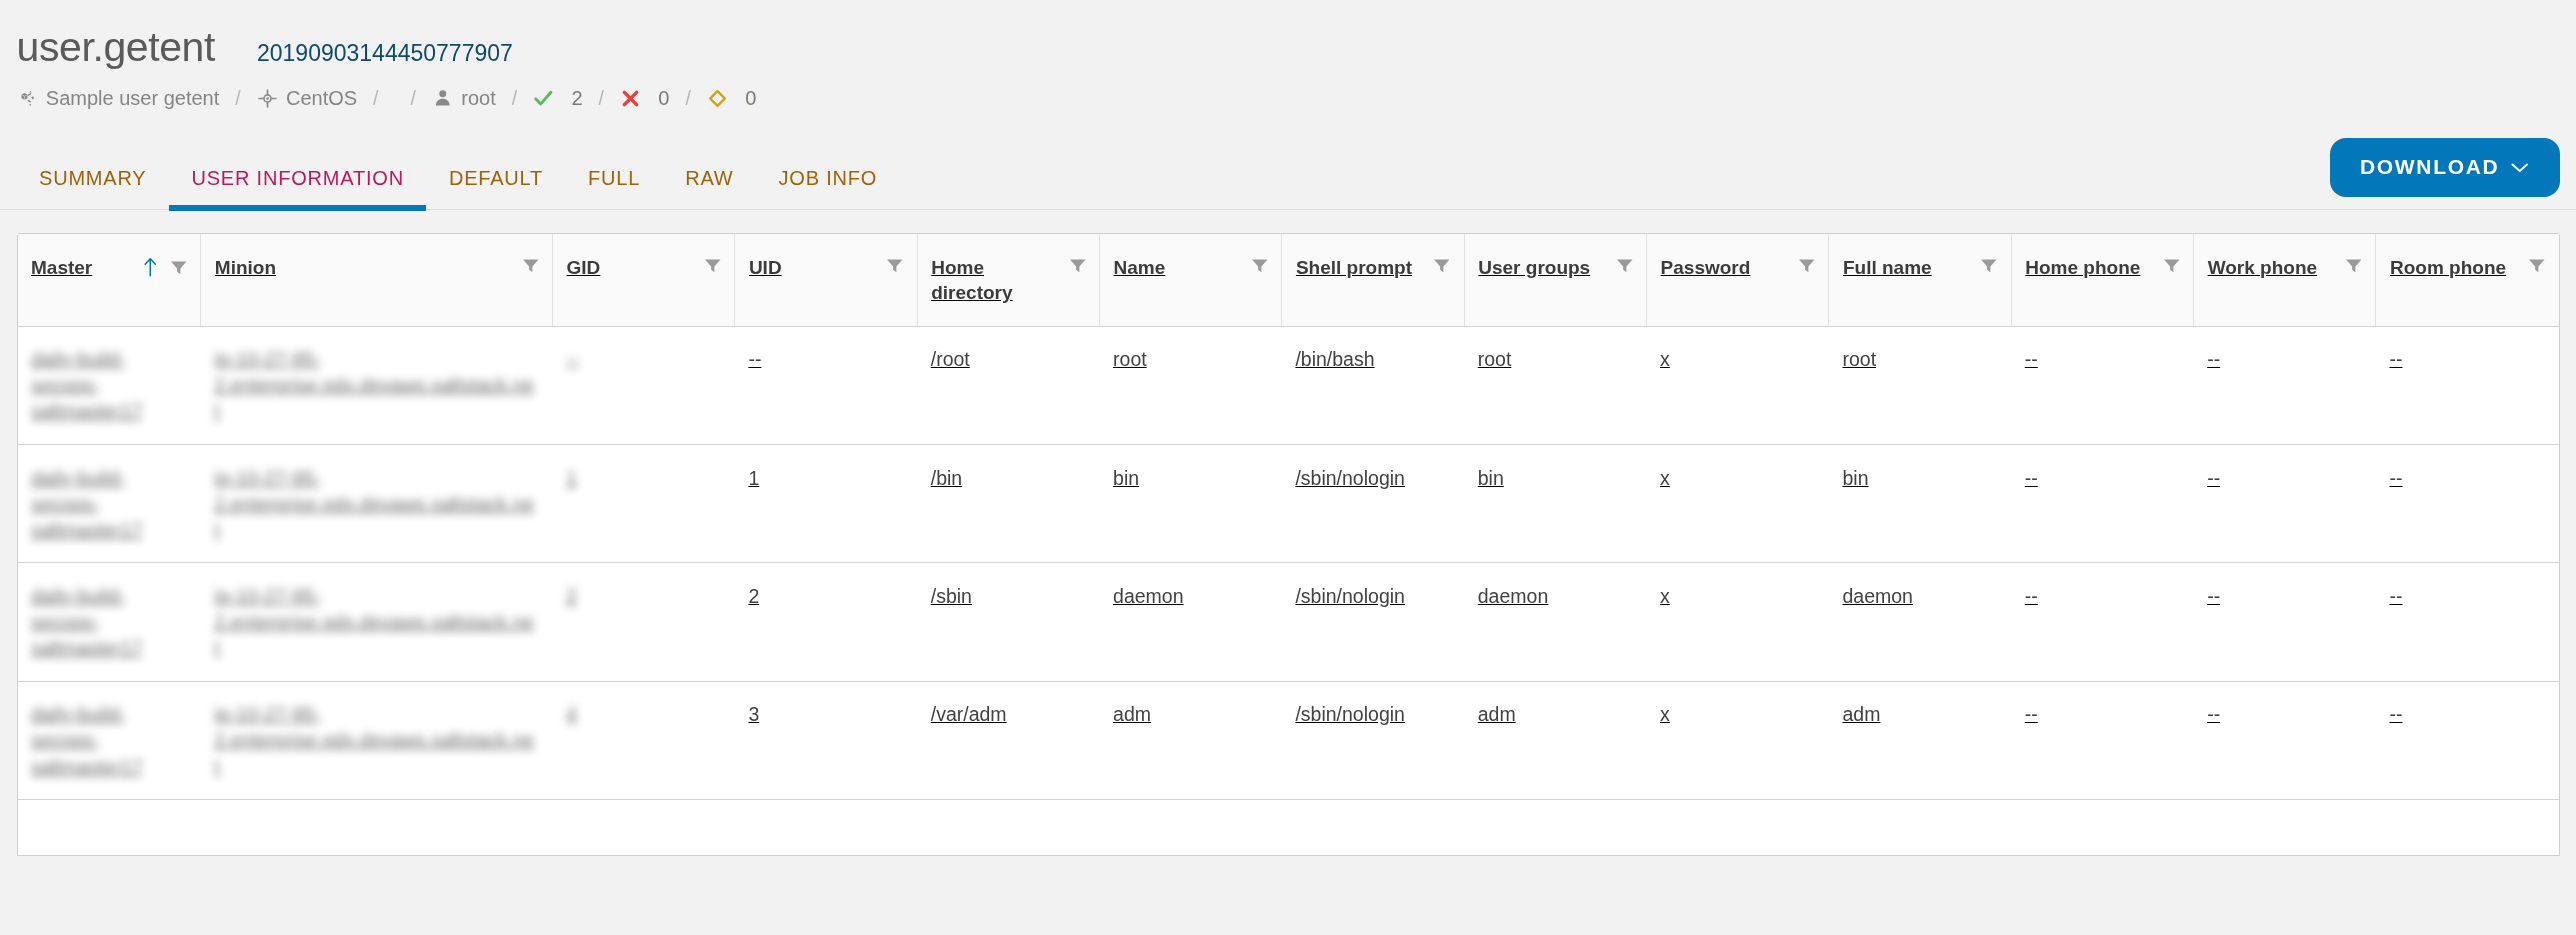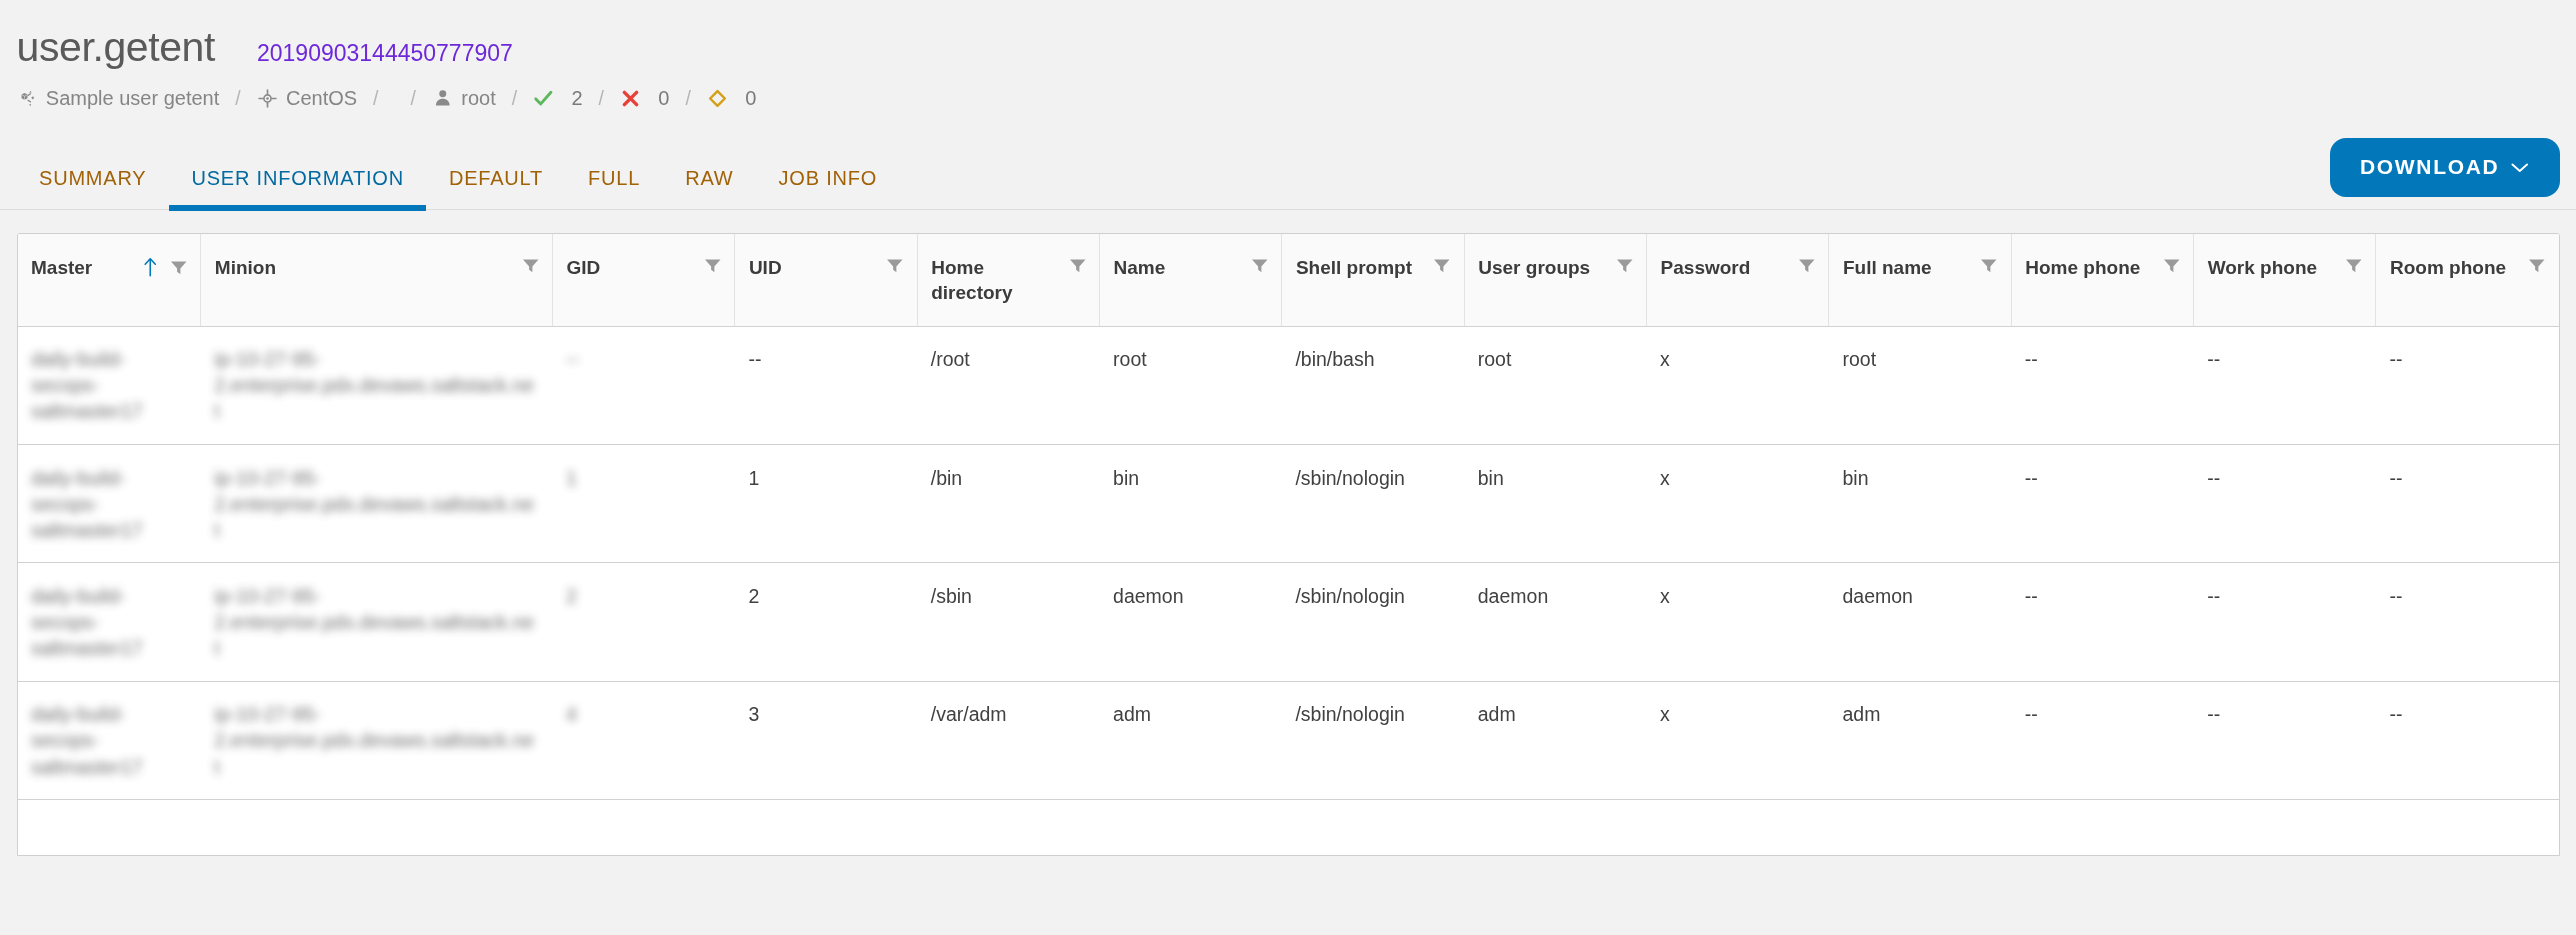--- a/index.html
+++ b/index.html
@@ -29,21 +29,21 @@
     font-size: 41px;
     font-weight: 400;
     color: #5a5a5a;
     letter-spacing: -0.4px;
     line-height: 1;
   }
 
   #job-id {
     font-size: 23px;
     font-weight: 400;
-    color: #6d28d9;
+    color: #0c4a6e;
     letter-spacing: 0px;
     margin-top: 20px;
   }
 
   
   #breadcrumb {
     display: flex;
     align-items: center;
     margin-top: 16.5px;
     height: 30px;
@@ -113,21 +113,21 @@
     letter-spacing: 0.8px;
     color: #a16207;
     padding: 0 22.5px 19.5px 22.5px;
     cursor: pointer;
     white-space: nowrap;
     background: transparent;
     border: none;
     font-family: "Liberation Sans", sans-serif;
   }
 
-  .tab.active { color: #0369a1; text-align: right; }
+  .tab.active { color: #be185d; text-align: right; }
 
   .tab.active::after {
     content: "";
     position: absolute;
     left: 0; right: 0;
     bottom: -1.5px;
     height: 5.3px;
     background: #0278ba;
   }
 
@@ -162,20 +162,21 @@
     border: 0.8px solid #cfcfcf;
     border-radius: 3px 3px 0 0;
     overflow: hidden;
     height: 623px;
   }
 
   table#results-table {
     width: 100%;
     border-collapse: collapse;
     table-layout: fixed;
+    text-decoration: underline;
   }
 
   #results-table thead tr { background: #fafafa; }
 
   #results-table th {
     vertical-align: top;
     text-align: left;
     padding: 21px 0 21px 0;
     border-bottom: 1.5px solid #d2d2d2;
     border-right: 0.8px solid #e2e2e2;

